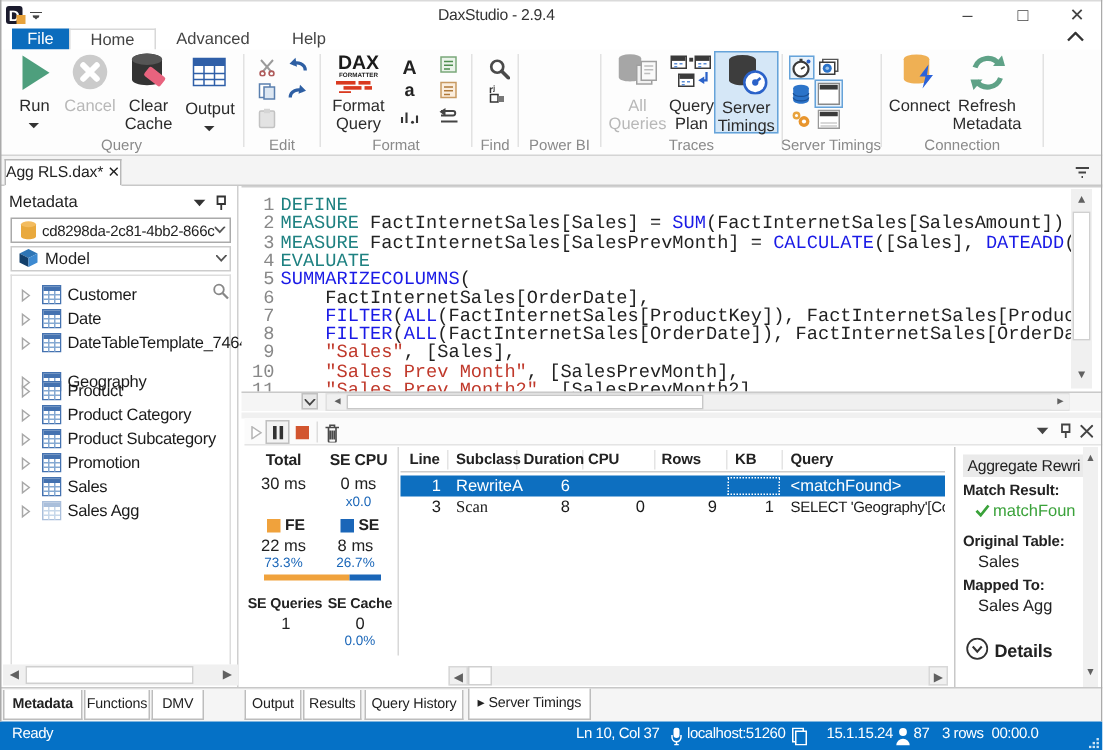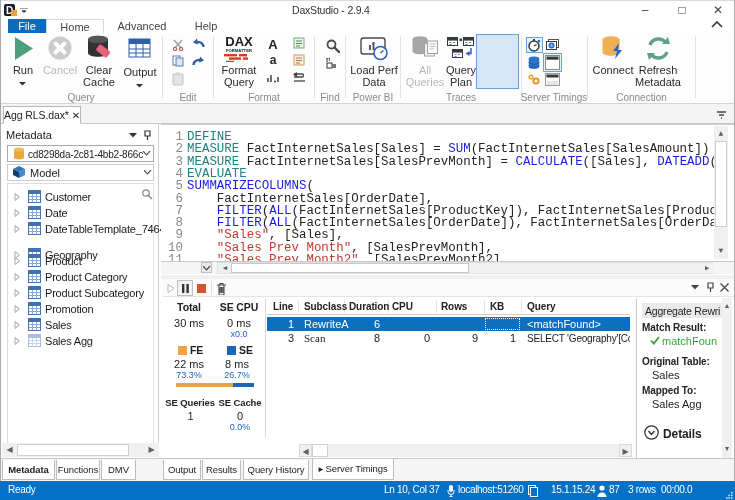--- a/index.html
+++ b/index.html
@@ -176,30 +176,20 @@
       <circle cx="5.5" cy="5.5" r="4" fill="none" stroke="#4a4a4a" stroke-width="1.8"></circle>
       <path d="M8.5 8.5 L13 13" stroke="#4a4a4a" stroke-width="2.4" stroke-linecap="round"></path>
     </svg>
   <svg class="abs" style="left:326px;top:23px" width="13" height="13">
       <text x="0" y="6" font-size="7" font-weight="bold" fill="#333" font-family="Liberation Sans">rʲ</text>
       <rect x="1" y="7" width="5" height="5" fill="none" stroke="#333"></rect>
       <rect x="6" y="8" width="4" height="4" fill="#777"></rect>
     </svg>
   <div class="rsep" style="left:345px;"></div>
 
-  <div class="bigbtn" style="left:350px;width:48px;">
-    <svg width="30" height="27">
-        <rect x="2" y="3" width="24" height="16" rx="2.5" fill="none" stroke="#4a4a4a" stroke-width="1.4"></rect>
-        <path d="M11 15 v-5 M14.5 15 v-8 M18 15 v-3" stroke="#4a4a4a" stroke-width="1.8"></path>
-        <circle cx="14" cy="9" r="1" fill="#2b62c9"></circle>
-        <circle cx="21.5" cy="18" r="6.5" fill="#fff" stroke="#2b62c9" stroke-width="1.6"></circle>
-        <path d="M21.5 18 L24.5 15.5" stroke="#2b62c9" stroke-width="1.6"></path>
-      </svg>
-    <div class="lbl">Load Perf<br>Data</div>
-  </div>
   <div class="rsep" style="left:400px;"></div>
 
   <div class="bigbtn dis" style="left:402px;width:46px;">
     <svg width="28" height="27">
         <ellipse cx="9" cy="4" rx="7.5" ry="2.8" fill="#a6a6a6"></ellipse>
         <path d="M1.5 4 v12.5 c0 1.6 3.4 2.8 7.5 2.8 s7.5 -1.2 7.5 -2.8 v-12.5" fill="#a6a6a6"></path>
         <rect x="13.5" y="8.5" width="10" height="12.5" fill="#f2f2f2" stroke="#a0a0a0"></rect>
         <rect x="16.5" y="6" width="10" height="12.5" fill="#fafafa" stroke="#a0a0a0"></rect>
         <path d="M18.5 9 h6 M18.5 11.5 h6 M18.5 14 h4" stroke="#bdbdbd"></path>
       </svg>
@@ -222,20 +212,30 @@
           <rect x="6.5" y="14.5" width="10" height="8" fill="#fff" stroke="#3a3a3a"></rect>
           <rect x="7" y="15" width="9" height="2.6" fill="#3a3a3a"></rect>
           <path d="M8.5 19.5 h2 M12 19.5 h2 M8.5 21.5 h2" stroke="#5b8dd6" stroke-width="1"></path>
         </g>
         <path d="M25 13 v5.5 h-3" fill="none" stroke="#2b62c9" stroke-width="1.5"></path>
         <path d="M23.5 16 L19.5 18.5 L23.5 21 Z" fill="#2b62c9"></path>
       </svg>
     <div class="lbl">Query<br>Plan</div>
   </div>
   <div class="abs" style="left:476px;top:1px;width:43px;height:55px;background:#d5e7f7;border:1px solid #66a3d9;"></div>
+  <div class="bigbtn" style="left:476px;width:43px;">
+    <svg width="28" height="28" style="margin-top:0px">
+        <ellipse cx="11" cy="5" rx="9" ry="3.4" fill="#3d3d3d"></ellipse>
+        <path d="M2 5 v13.5 c0 1.9 4 3.4 9 3.4 s9 -1.5 9 -3.4 v-13.5" fill="#3d3d3d"></path>
+        <circle cx="19.5" cy="20" r="7.3" fill="#fff" stroke="#2b62c9" stroke-width="1.7"></circle>
+        <path d="M19.5 20 L23 17" stroke="#2b62c9" stroke-width="1.7"></path>
+        <circle cx="19.5" cy="20" r="2.1" fill="#2b62c9"></circle>
+      </svg>
+    <div class="lbl">Server<br>Timings</div>
+  </div>
   <div class="rsep" style="left:521px;"></div>
 
   <div class="abs" style="left:526px;top:4px;width:17px;height:16px;border:1px solid #66a3d9;background:#e8f2fb;"></div>
   <svg class="abs" style="left:528px;top:6px" width="13" height="13">
       <circle cx="6" cy="7" r="5" fill="#fff" stroke="#3a3a3a" stroke-width="1.5"></circle>
       <path d="M6 7 L8.5 5.5" stroke="#3a3a3a" stroke-width="1.2"></path>
       <rect x="5" y="0" width="2" height="2" fill="#3a3a3a"></rect>
       <circle cx="11" cy="2" r="1.3" fill="#2b62c9"></circle>
     </svg>
   <svg class="abs" style="left:546px;top:6px" width="14" height="12">

